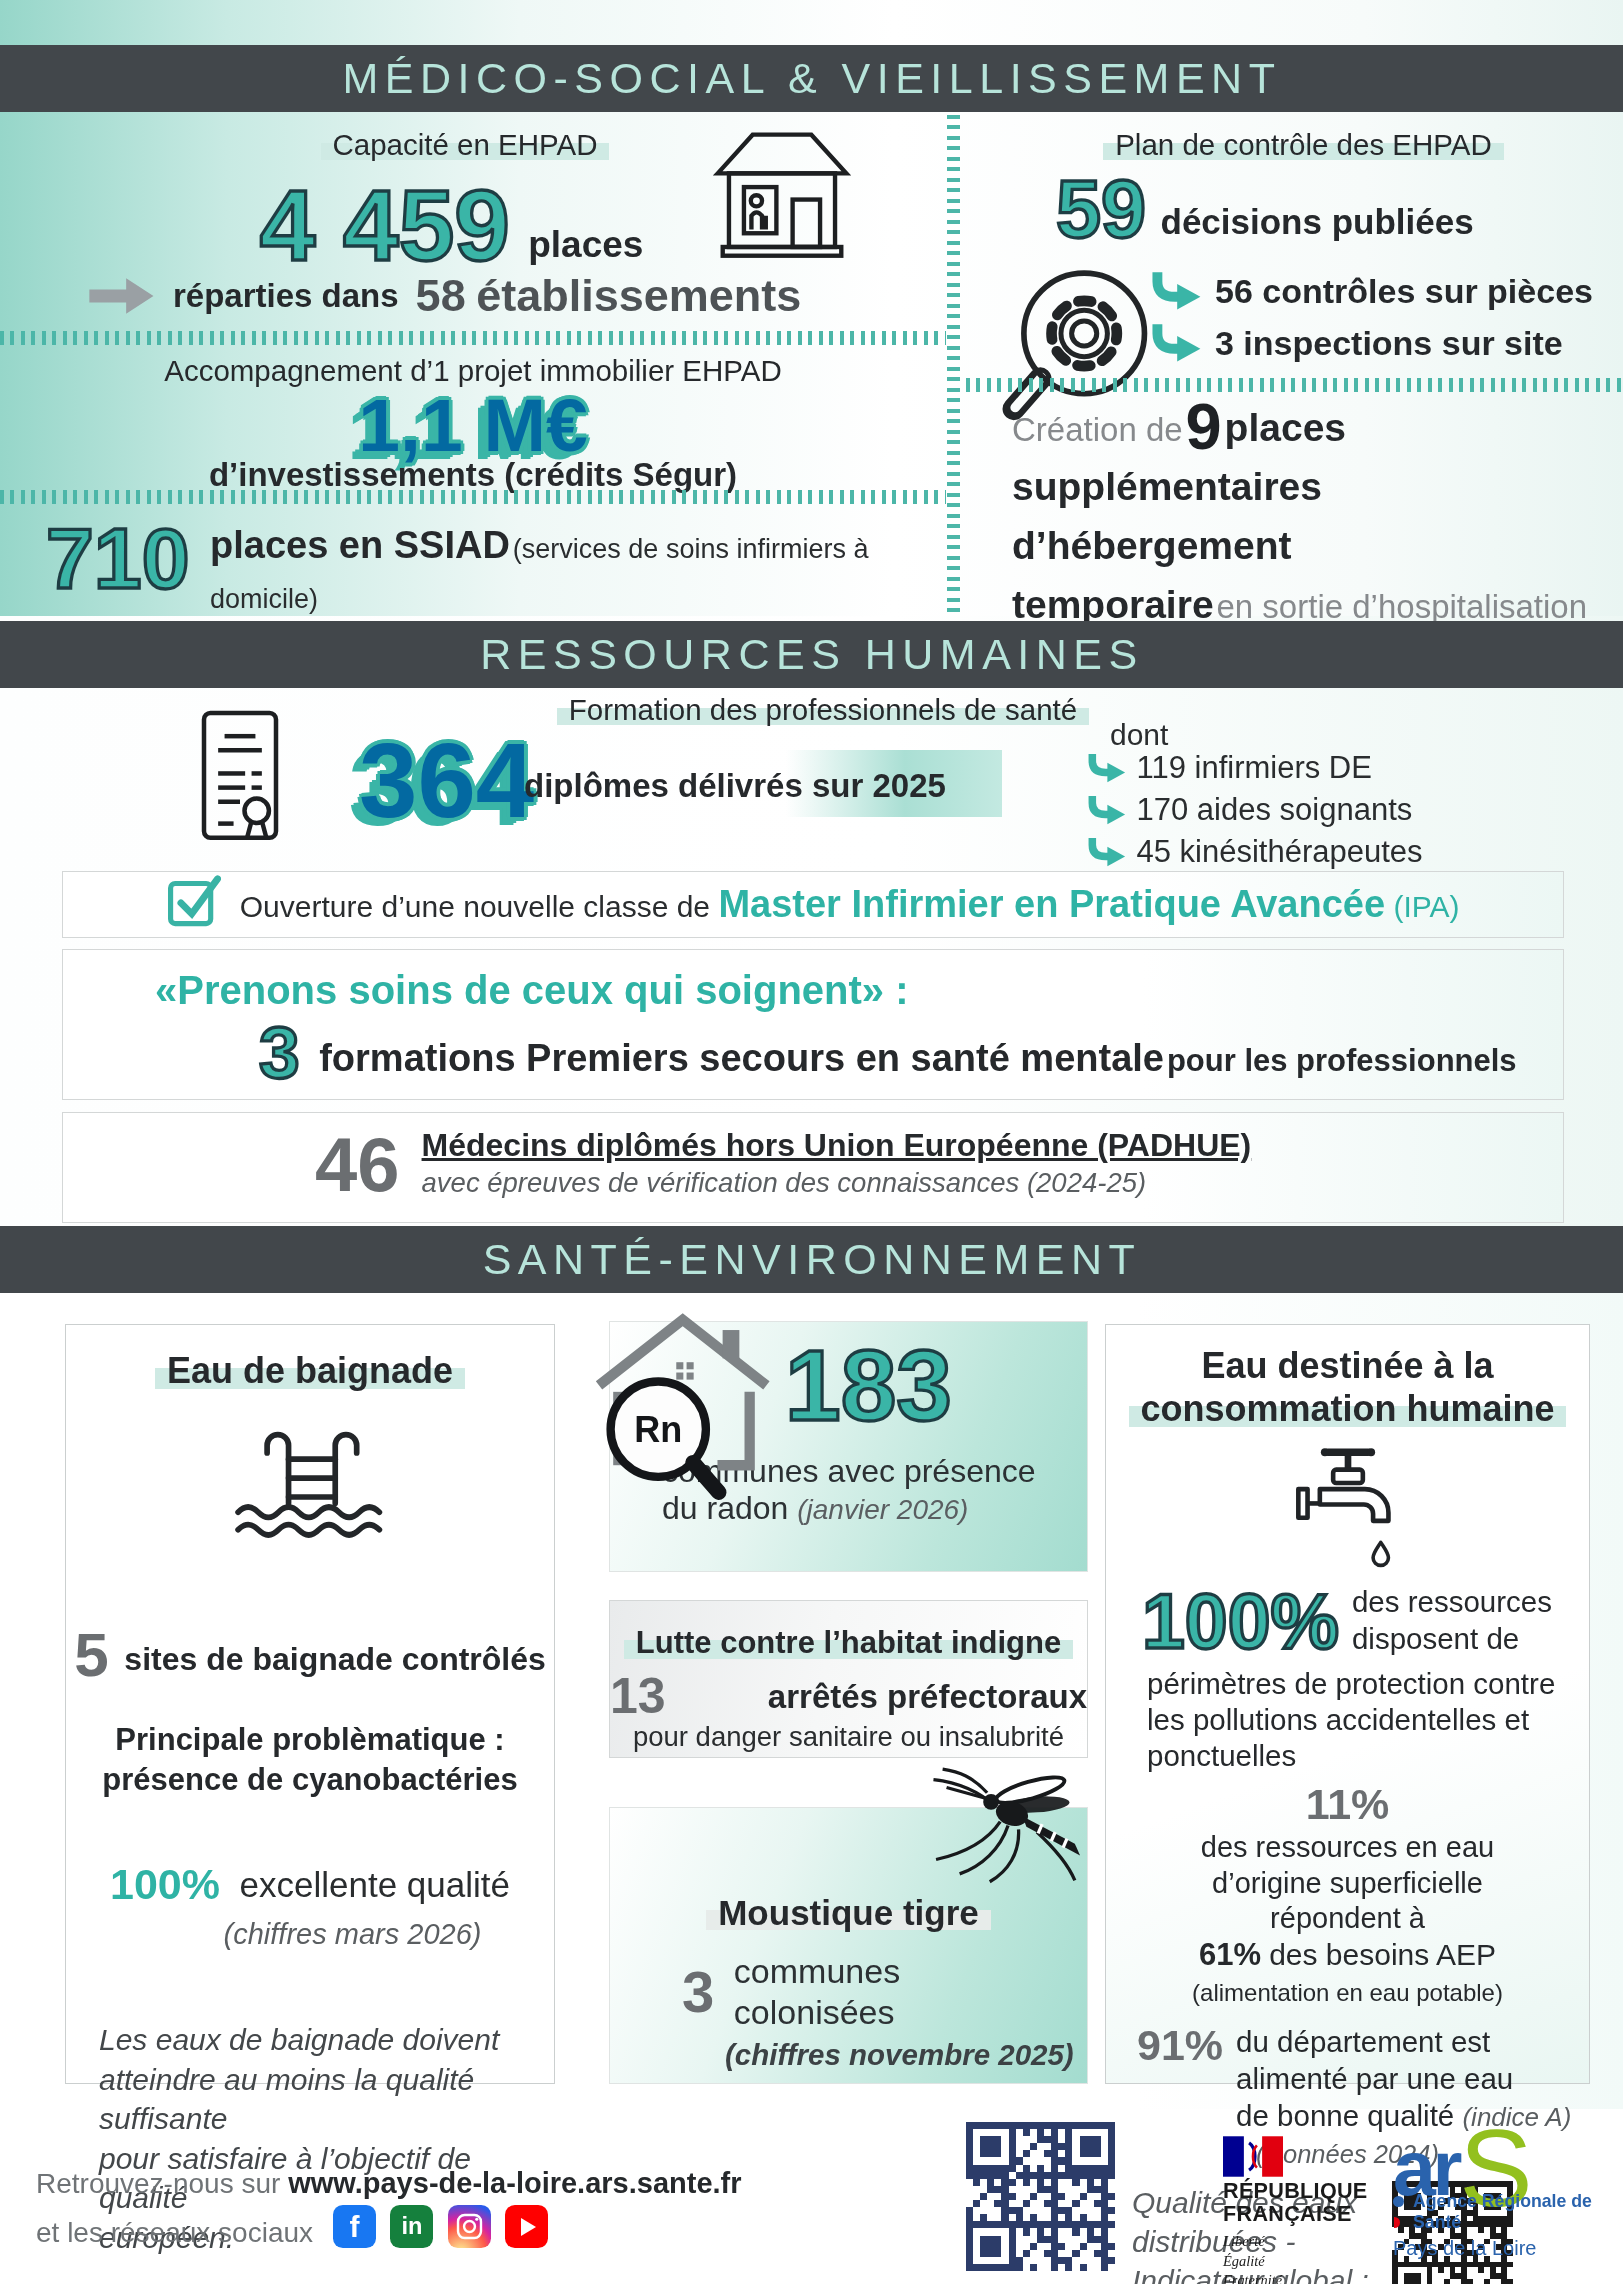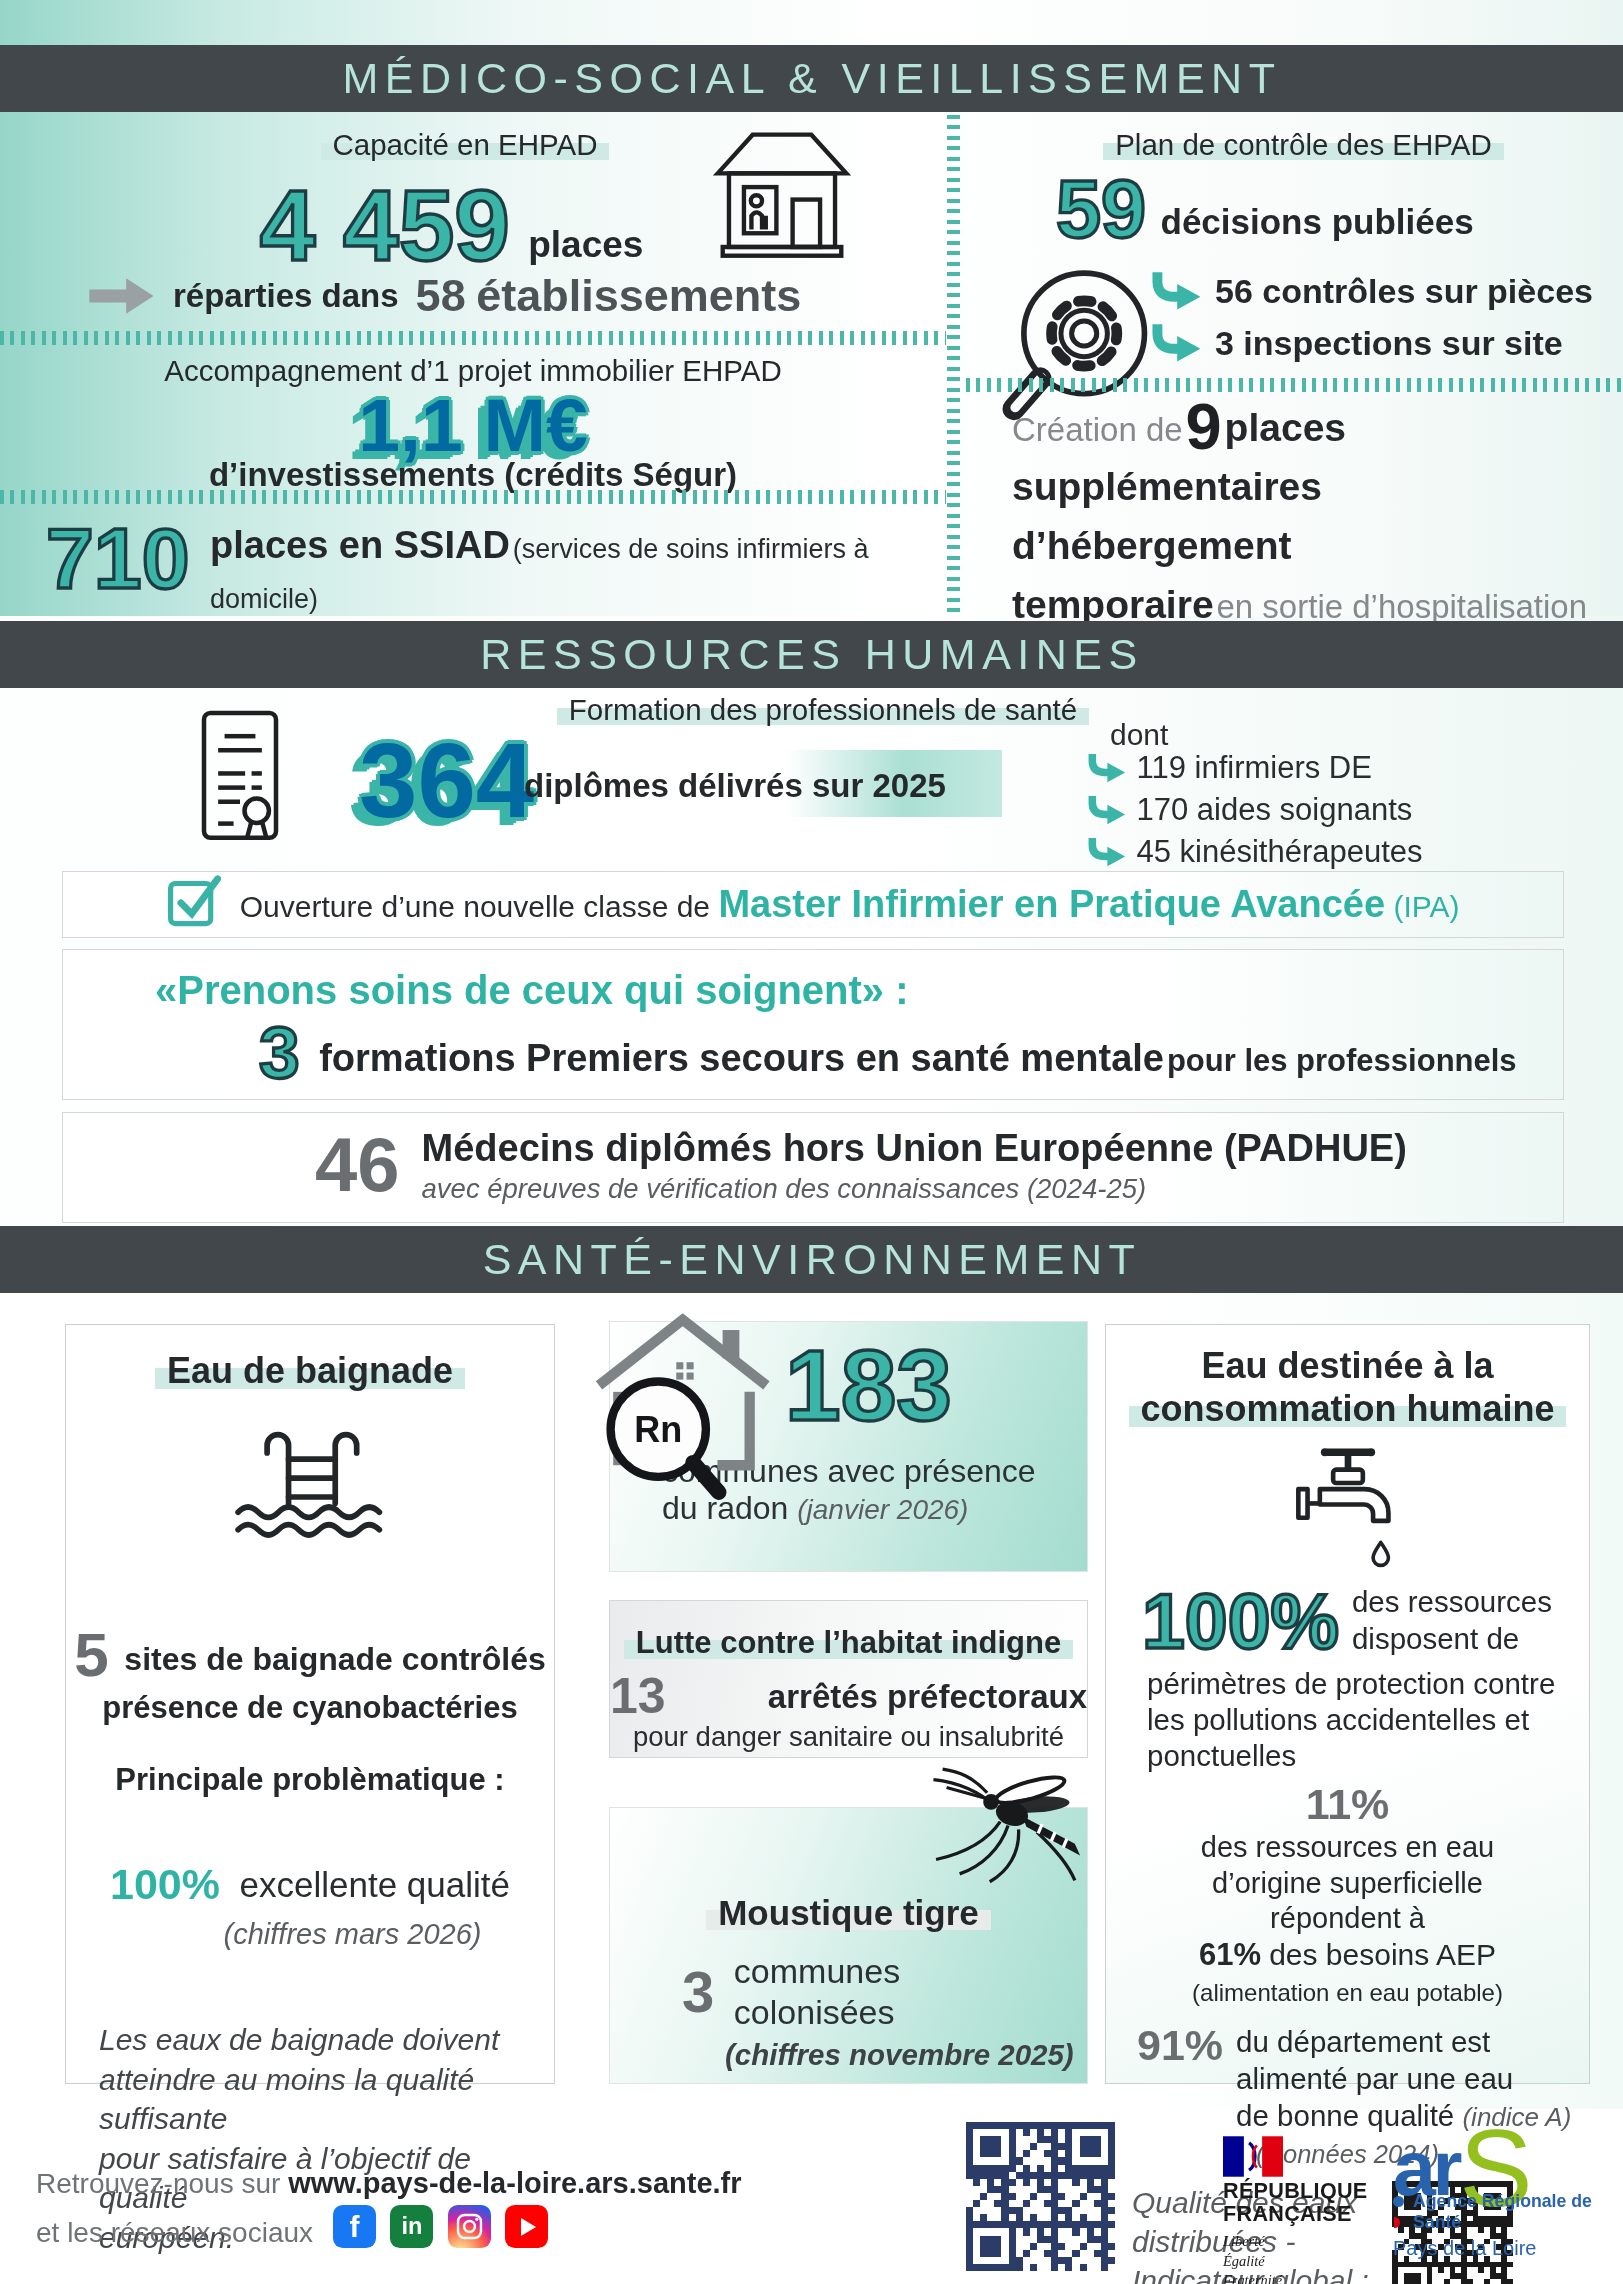--- a/index.html
+++ b/index.html
@@ -240,21 +240,21 @@
         <span class="bold" style="font-size:38px;">formations Premiers secours en santé mentale</span>
         <span class="bold" style="font-size:31px;">pour les professionnels</span>
       </span>
     </div>
   </div>
 
   <div class="wbox" style="left:62px;top:1112px;width:1500px;height:109px;">
     <div class="row" style="margin:14.4px 0 0 252px;gap:22px;align-items:flex-start;">
       <span class="n-gray" style="font-size:76px;">46</span>
       <span>
-        <div class="bold" style="font-size:38px;">Médecins diplômés hors Union Européenne (PADHUE)</div>
+        <div class="bold" style="font-size:32px;text-decoration:underline;">Médecins diplômés hors Union Européenne (PADHUE)</div>
         <div class="it" style="font-size:27.5px;color:#5a5e61;margin-top:2.6px;">avec épreuves de vérification des connaissances (2024-25)</div>
       </span>
     </div>
   </div>
 
   <div class="band" style="top:1226px;">
     <span>SANTÉ-ENVIRONNEMENT</span>
   </div>
 
   <div class="obox" style="left:65px;top:1324px;width:488px;height:758px;">
@@ -269,22 +269,22 @@
         <line x1="96" y1="92" x2="170" y2="92"></line>
         <line x1="96" y1="122" x2="170" y2="122"></line>
         <path d="M16,146 q16,-16 32,0 t32,0 t32,0 t32,0 t32,0 t32,0 t32,0"></path>
         <path d="M16,174 q16,-16 32,0 t32,0 t32,0 t32,0 t32,0 t32,0 t32,0"></path>
       </svg>
     </div>
     <div class="row" style="margin-top:82px;justify-content:center;gap:15.7px;align-items:flex-end;">
       <span class="n-gray" style="font-size:62px;">5</span>
       <span class="bold" style="font-size:32px;padding-bottom:7.9px;">sites de baignade contrôlés</span>
     </div>
+    <div class="ctr bold" style="margin-top:36px;font-size:31px;">Principale problèmatique :</div>
     <div class="ctr bold" style="margin-top:3.9px;font-size:31px;">présence de cyanobactéries</div>
-    <div class="ctr bold" style="margin-top:36px;font-size:31px;">Principale problèmatique :</div>
     <div class="row" style="margin-top:62px;justify-content:center;gap:19.6px;align-items:flex-end;">
       <span style="font-size:43px;font-weight:800;color:#2fb3a5;">100%</span>
       <span style="font-size:35px;padding-bottom:3.9px;">excellente qualité</span>
     </div>
     <div class="ctr it" style="margin-top:9.2px;padding-left:85px;font-size:29px;color:#5a5e61;">(chiffres mars 2026)</div>
     <div class="it" style="margin:69px 19.6px 0 33px;font-size:30px;color:#43474a;line-height:1.32;">
       <span>Les eaux de baignade doivent</span><br>
       <span>atteindre au moins la qualité suffisante</span><br>
       <span>pour satisfaire à l’objectif de qualité</span><br>
       <span>européen.</span>

